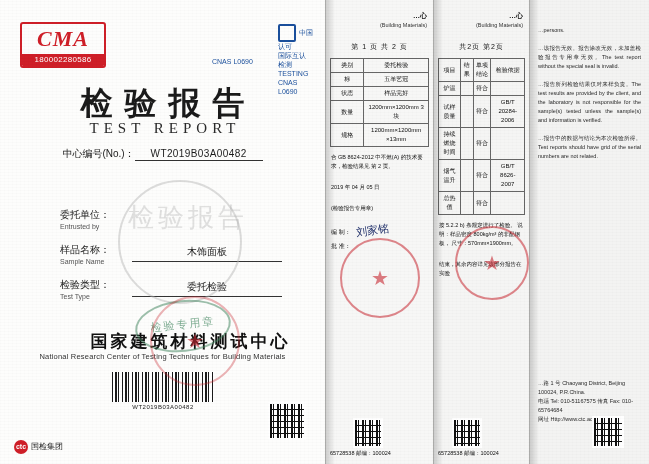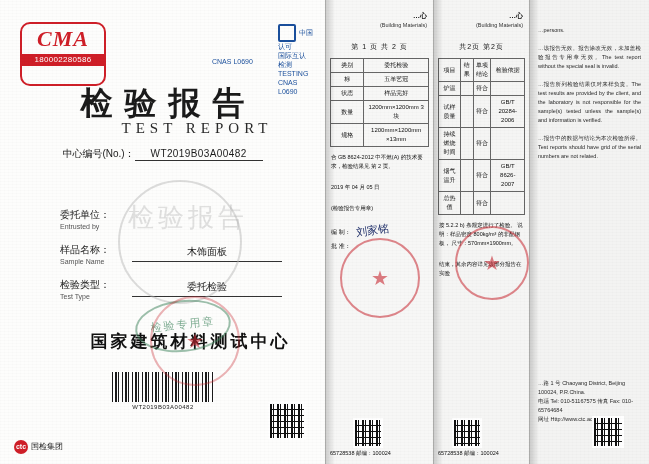--- a/index.html
+++ b/index.html
@@ -57,24 +57,24 @@
   
   .logos {
     position: absolute;
     top: 14px; left: 16px;
     width: 300px;
     height: 62px;
   }
   .cma-badge {
     position: absolute;
     left: 4px; top: 8px;
-    width: 86px; height: 64px;
+    width: 86px; height: 46px;
     border: 2px solid #cf1f28;
     color: #cf1f28;
-    border-radius: 10px;
+    border-radius: 3px;
     box-sizing: border-box;
     overflow: hidden;
   }
   .cma-badge .cma-text {
     font-size: 22px;
     font-weight: bold;
     font-style: italic;
     letter-spacing: 1px;
     text-align: center;
     line-height: 30px;
@@ -149,21 +149,20 @@
   }
   .title-en {
     position: absolute;
     top: 120px; left: 0; width: 325px;
     text-align: center;
     font-family: "Liberation Serif", serif;
     font-size: 15px;
     letter-spacing: 5px;
     color: #2a2a2a;
     text-indent: 5px;
-    padding-left: 32px;
   }
 
   .report-no {
     position: absolute;
     top: 147px; left: 0; width: 325px;
     text-align: center;
     font-size: 10px;
     color: #1b1b1b;
   }
   .report-no .val {
@@ -458,20 +457,21 @@
     </div>
 
     <div class="red-seal seal-main">
         <span class="star">★</span>
       </div>
     <div class="seal-green">
         <span>检验专用章</span>
       </div>
 
     <div class="org-cn">国家建筑材料测试中心</div>
+    <div class="org-en">National Research Center of Testing Techniques for Building Materials</div>
 
     <div class="barcode"></div>
     <div class="barcode-num">WT2019B03A00482</div>
 
     <div class="qr qr-main"></div>
 
     <div class="ctc">
       <span class="dot">ctc</span><span>国检集团</span>
     </div>
   </div>

